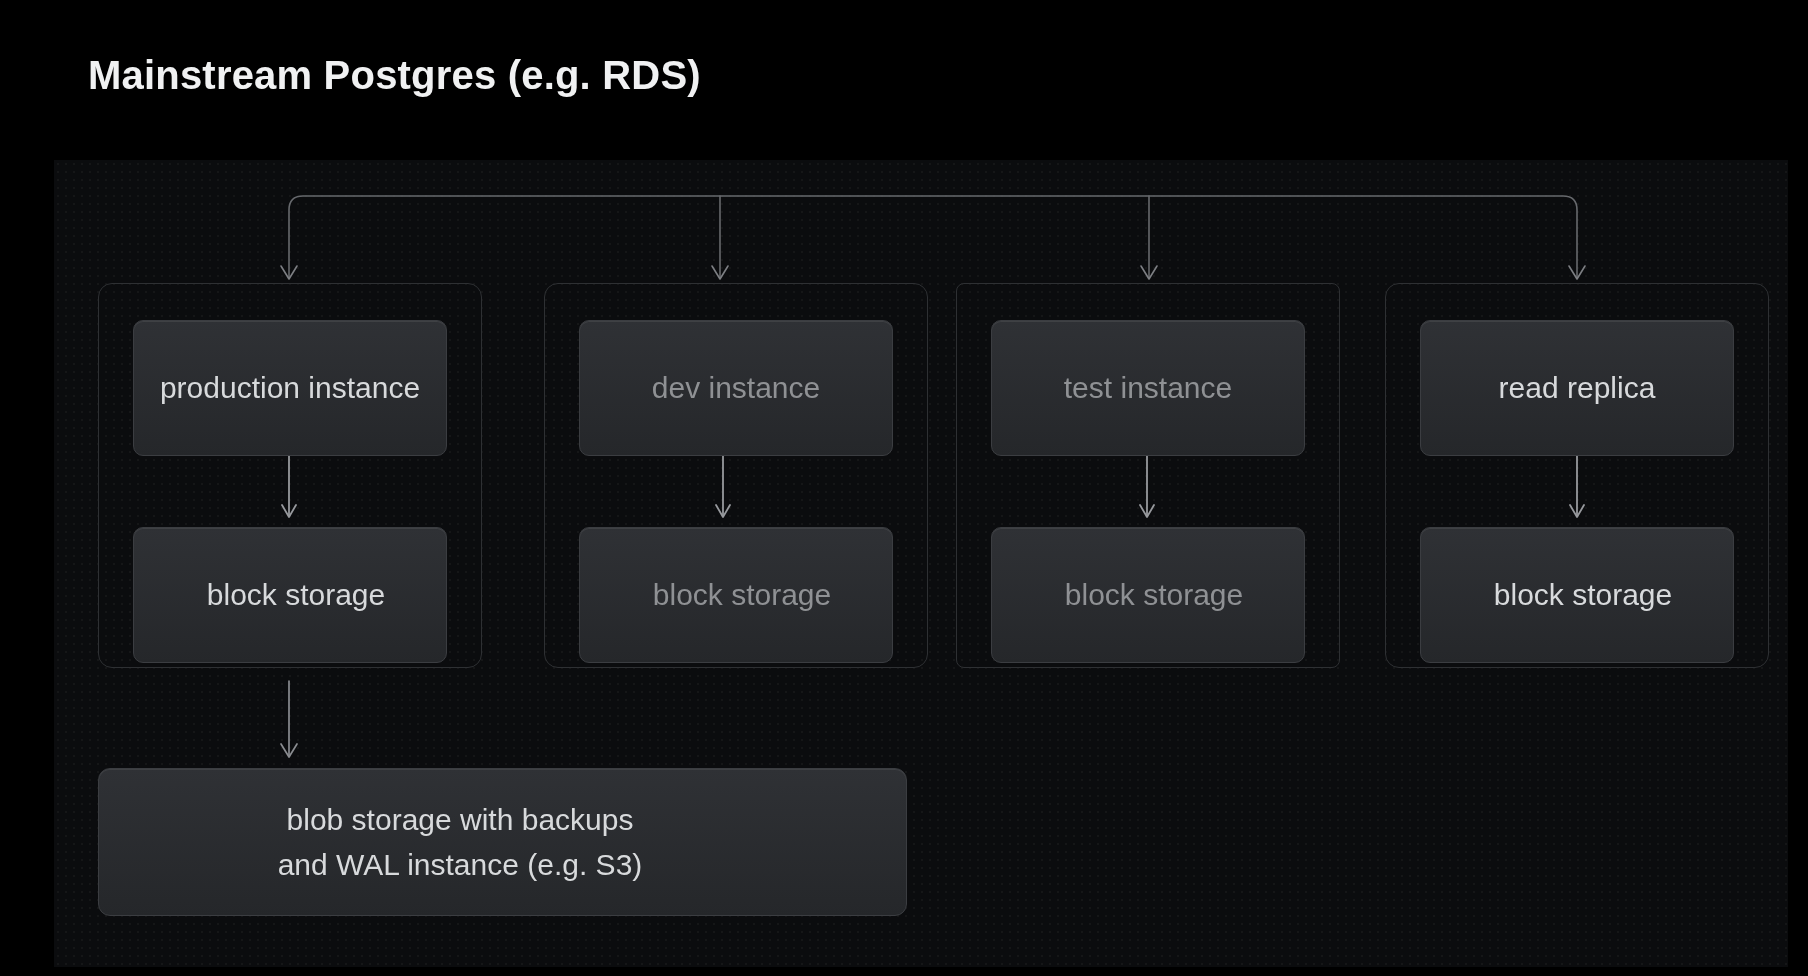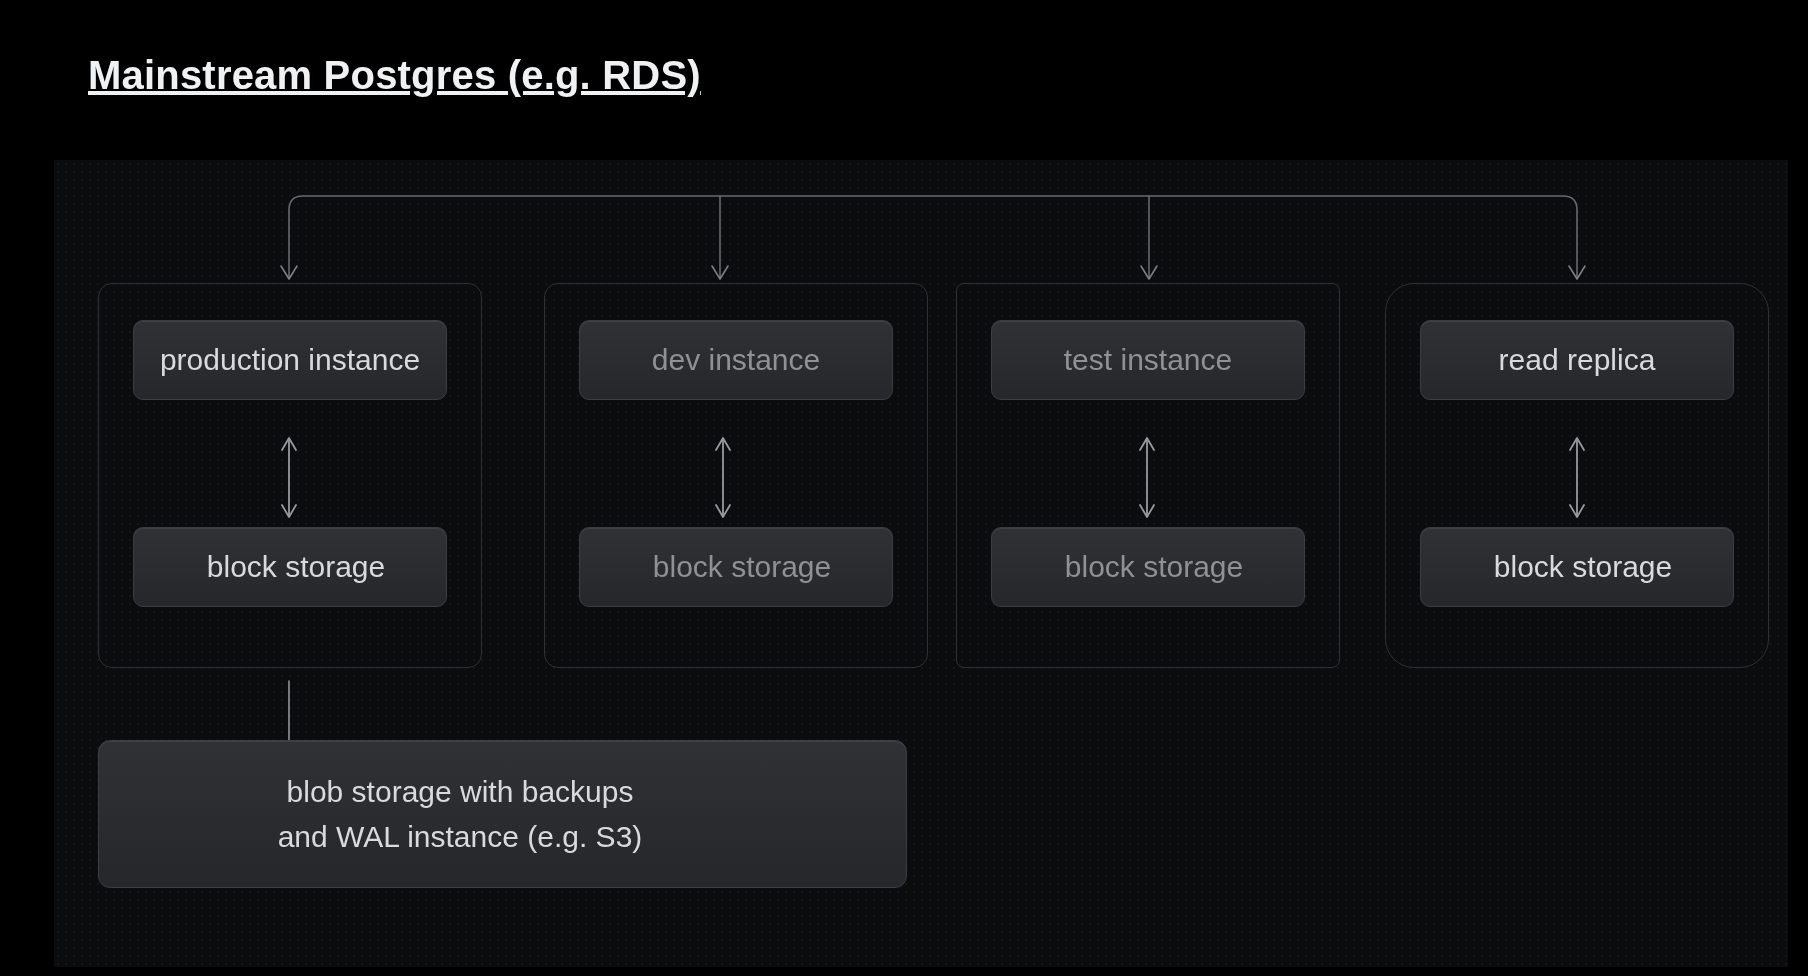--- a/index.html
+++ b/index.html
@@ -13,21 +13,20 @@
   }
   .page-title {
     position: absolute;
     left: 88px;
     top: 52px;
     font-size: 40px;
     line-height: 46px;
     font-weight: 700;
     color: #f0f1f2;
     letter-spacing: 0.2px;
-    text-decoration: underline;
   }
   .panel {
     position: absolute;
     left: 54px;
     top: 160px;
     width: 1734px;
     height: 807px;
     background-color: #0b0c0e;
     background-image: radial-gradient(rgba(255,255,255,0.04) 1px, transparent 1.3px);
     background-size: 8px 8px;
@@ -37,45 +36,45 @@
     top: 283px;
     width: 384px;
     height: 385px;
     border: 1px solid #2e3033;
     border-radius: 14px;
     box-sizing: border-box;
   }
   .col-0 { left: 98px; }
   .col-1 { left: 544px; }
   .col-2 { left: 956px; border-radius: 8px; }
-  .col-3 { left: 1385px; border-radius: 29px; }
+  .col-3 { left: 1385px; }
   .node {
     position: absolute;
     left: 34px;
     width: 314px;
-    height: 80px;
+    height: 136px;
     box-sizing: border-box;
     display: flex;
     align-items: center;
     justify-content: center;
     background: linear-gradient(180deg, #2f3135 0%, #25272a 100%);
     border: 1px solid #3b3d41;
     border-radius: 10px;
     box-shadow: inset 0 1px 0 rgba(255,255,255,0.08);
     font-size: 30px;
     color: #d8dadc;
     text-align: center;
   }
   .node-instance { top: 36px; }
   .node-storage  { top: 243px; padding-left: 12px; }
   .emphasis-dim .node { color: #8f9194; }
   .blob-node {
     position: absolute;
     left: 98px;
-    top: 740px;
+    top: 768px;
     width: 809px;
     height: 148px;
     box-sizing: border-box;
     display: flex;
     flex-direction: column;
     align-items: center;
     justify-content: center;
     padding-right: 85px;
     background: linear-gradient(180deg, #2f3135 0%, #25272a 100%);
     border: 1px solid #3b3d41;

